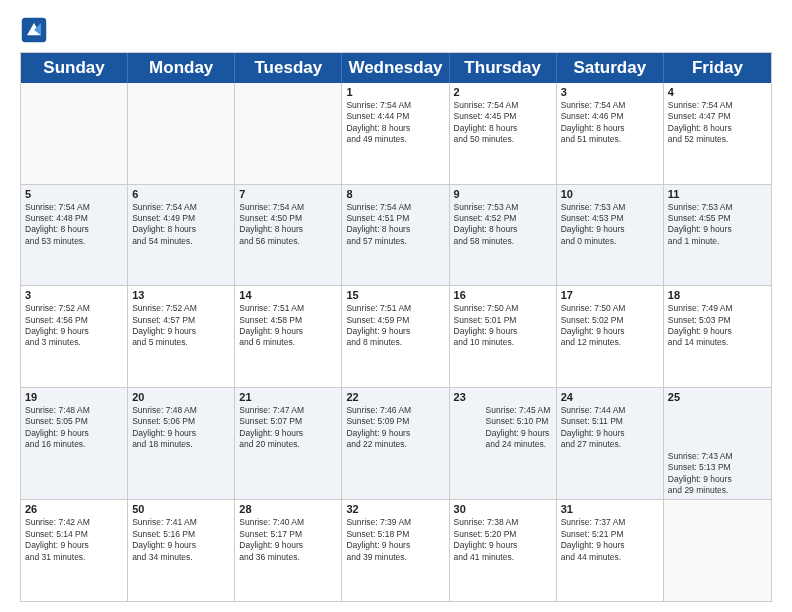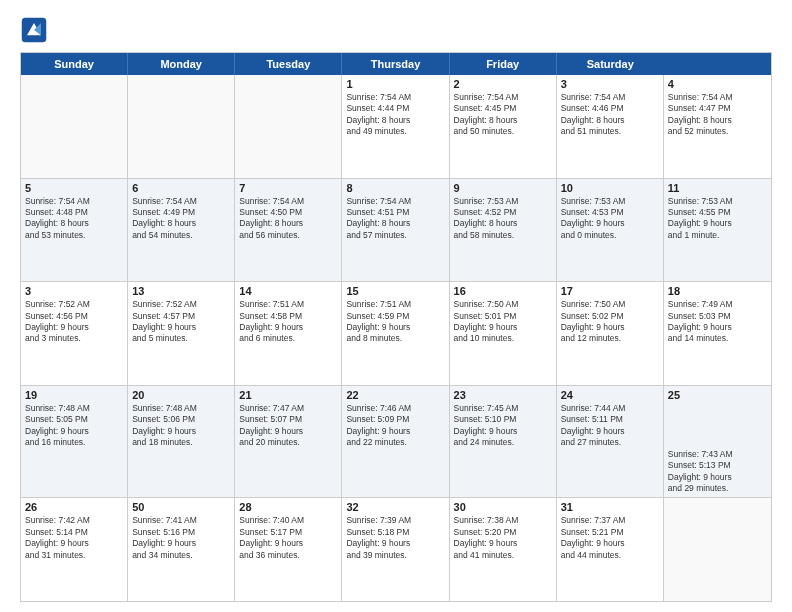--- a/index.html
+++ b/index.html
@@ -56,21 +56,21 @@
       flex-direction: column;
       border: 1px solid #ccc;
     }
     .calendar-header {
       display: grid;
       grid-template-columns: repeat(7, 1fr);
       background-color: #1a56a0;
     }
     .calendar-header .day-name {
       color: #fff;
-      font-size: 11px;
+      font-size: 17px;
       font-weight: bold;
       text-align: center;
       padding: 5px 2px;
       border-right: 1px solid #3a76c0;
     }
     .calendar-header .day-name:last-child {
       border-right: none;
     }
     .calendar-body {
       flex: 1;
@@ -135,23 +135,24 @@
       <div class="month-title"></div>
       <div class="subtitle"></div>
     </div>
   </div>
 
   <div class="calendar">
     <div class="calendar-header">
     <div class="day-name">Sunday</div>
         <div class="day-name">Monday</div>
         <div class="day-name">Tuesday</div>
+        <div class="day-name">Wednesday</div>
         <div class="day-name">Thursday</div>
+        <div class="day-name">Saturday</div>
         <div class="day-name">Friday</div>
-        <div class="day-name">Saturday</div>
       </div>
     <div class="calendar-body">
     <div class="calendar-row">
           <div class="calendar-cell empty"></div>
           <div class="calendar-cell empty"></div>
           <div class="calendar-cell empty"></div>
           <div class="calendar-cell">
             <div class="cell-date">1</div>
             <div class="cell-info" style="white-space: pre-line;">Sunrise: 7:54 AM
 Sunset: 4:44 PM
@@ -306,21 +307,21 @@
           </div>
           <div class="calendar-cell alt-row">
             <div class="cell-date">22</div>
             <div class="cell-info" style="white-space: pre-line;">Sunrise: 7:46 AM
 Sunset: 5:09 PM
 Daylight: 9 hours
 and 22 minutes.</div>
           </div>
           <div class="calendar-cell alt-row">
             <div class="cell-date">23</div>
-            <div class="cell-info" style="white-space: pre-line;">Sunrise: 7:45 AM
+            <div class="cell-info" style="white-space: pre-line; margin-left: 32px;">Sunrise: 7:45 AM
 Sunset: 5:10 PM
 Daylight: 9 hours
 and 24 minutes.</div>
           </div>
           <div class="calendar-cell alt-row">
             <div class="cell-date">24</div>
             <div class="cell-info" style="white-space: pre-line;">Sunrise: 7:44 AM
 Sunset: 5:11 PM
 Daylight: 9 hours
 and 27 minutes.</div>

